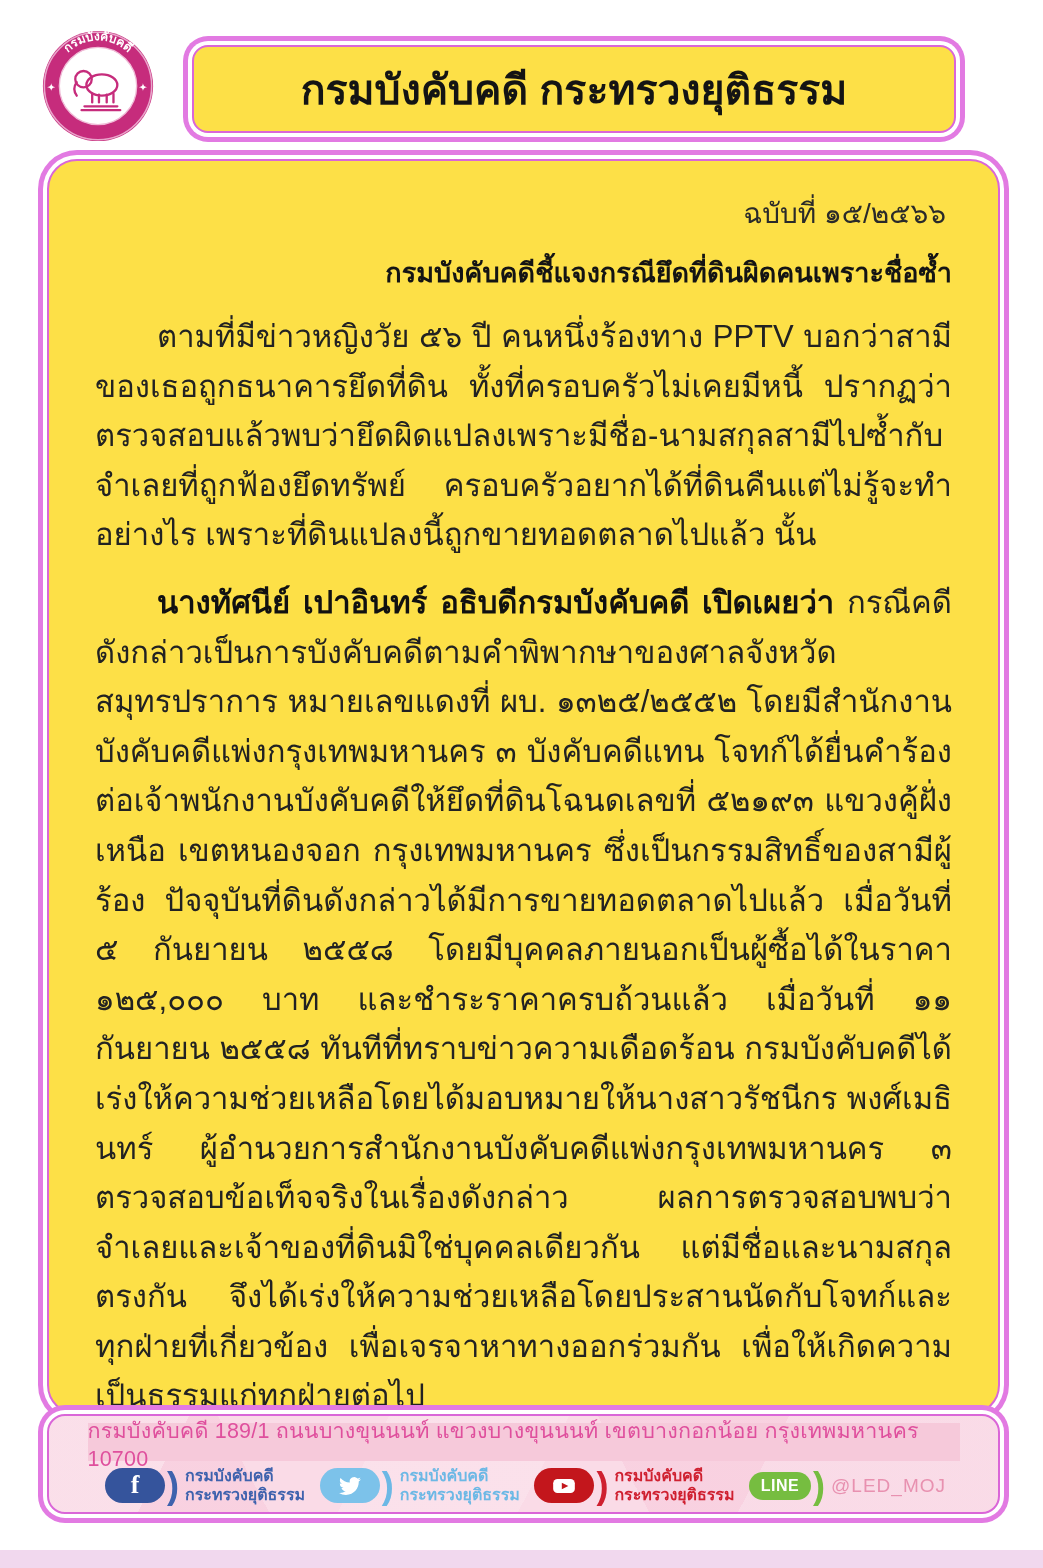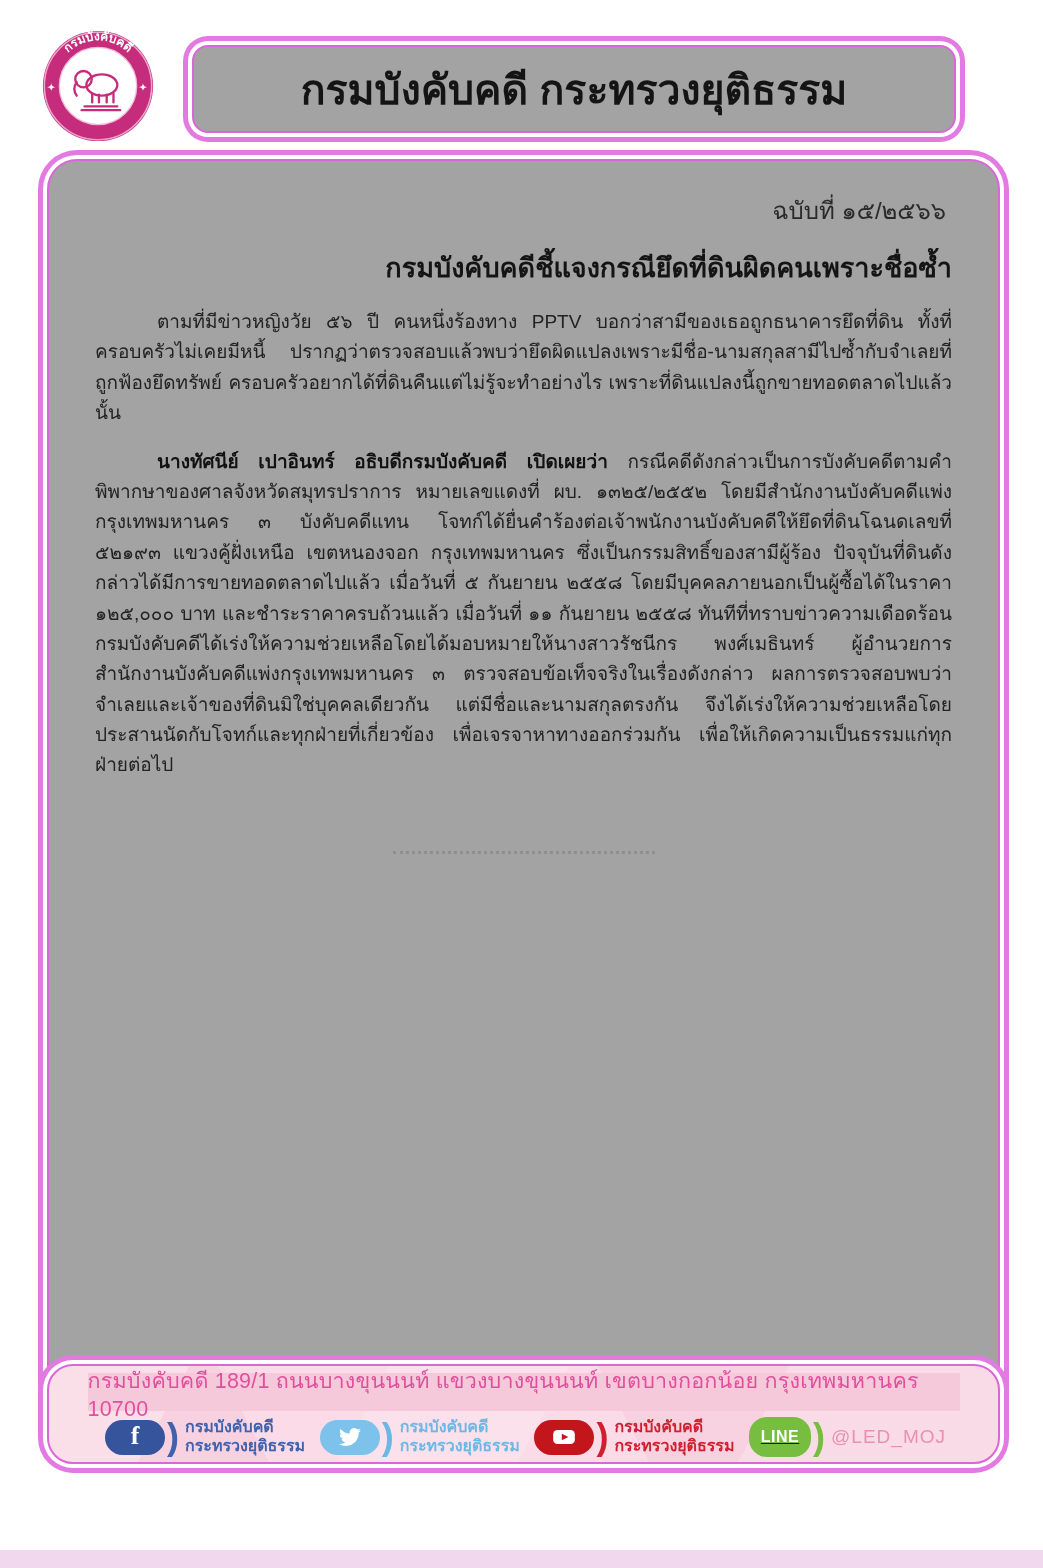--- a/index.html
+++ b/index.html
@@ -2,47 +2,47 @@
 <html><head>
 <meta charset="utf-8">
 <style>
   html,body{margin:0;padding:0;}
   body{
     width:1043px;height:1568px;position:relative;background:#ffffff;
     font-family:"Liberation Sans",sans-serif;color:#1e1e1e;overflow:hidden;
   }
   
   .dbl{
-    background:#a3a3a3;
+    background:#fde047;
     border:2px solid #da66d8;
     box-shadow:0 0 0 4px #ffffff,0 0 0 9px #e27ae2;
   }
   
   .logo-wrap{position:absolute;left:40px;top:28px;width:116px;height:116px;}
   .header-box{
     position:absolute;left:192px;top:45px;width:760px;height:84px;border-radius:16px;
     display:flex;align-items:center;justify-content:center;
   }
   .header-title{font-size:41px;font-weight:bold;color:#141414;letter-spacing:0px;}
   
   .main-box{
     position:absolute;left:47px;top:159px;width:949px;height:1252px;border-radius:30px;
   }
   .doc-body{padding:30px 46px 0 46px;}
-  .issue-no{text-align:right;font-size:24px;color:#2a2a2a;padding-right:6px;}
+  .issue-no{text-align:right;font-size:28px;color:#2a2a2a;padding-right:6px;}
   .doc-title{text-align:right;font-size:27px;font-weight:bold;color:#141414;margin:16px 0 6px 0;}
   .doc-body p{
-    font-size:19px;line-height:1.6;text-indent:54px;margin:18px 0 0 0;
+    font-size:31px;line-height:1.6;text-indent:54px;margin:18px 0 0 0;
     text-align:justify;color:#222;overflow-wrap:break-word;
   }
   .doc-body p b{font-weight:bold;color:#111;margin-left:8px;}
   .dotted-sep{width:262px;border-top:3px dotted #8f8f8f;margin:70px auto 0 auto;height:0;}
   
   .footer-box{
-    position:absolute;left:47px;top:1364px;width:949px;height:96px;border-radius:26px;
+    position:absolute;left:47px;top:1414px;width:949px;height:96px;border-radius:18px;
     background-color:#fadbe7;
     background-image:
       linear-gradient(118deg, rgba(255,255,255,0.30) 0 14%, rgba(255,255,255,0) 14% 34%,
         rgba(255,255,255,0.16) 34% 52%, rgba(255,255,255,0) 52% 74%, rgba(255,255,255,0.22) 74%),
       linear-gradient(62deg, rgba(244,180,205,0.25) 0 22%, rgba(255,255,255,0) 22% 60%,
         rgba(244,180,205,0.25) 60%);
     overflow:hidden;
   }
   .addr-bar{
     margin:7px auto 0 auto;width:872px;height:38px;background:#f6c9da;
@@ -52,21 +52,21 @@
   .social-row{
     display:flex;align-items:center;justify-content:space-between;
     padding:6px 52px 0 56px;
   }
   .social-item{display:flex;align-items:center;}
   .pill{display:flex;align-items:center;justify-content:center;border-radius:18px;}
   .pill.fb{width:60px;height:35px;background:#35549c;}
   .fb-f{color:#fff;font-family:"Liberation Serif",serif;font-weight:bold;font-size:26px;margin-top:-2px;}
   .pill.tw{width:60px;height:35px;background:#7cc2ea;}
   .pill.yt{width:60px;height:35px;background:#c3161c;}
-  .pill.ln{width:62px;height:40px;background:#76bd40;text-decoration:underline;}
+  .pill.ln{width:62px;height:28px;background:#76bd40;}
   .ln-txt{color:#fff;font-weight:bold;font-size:16px;letter-spacing:0.5px;}
   .paren{font-size:36px;font-weight:bold;margin:0 6px 0 2px;line-height:1;}
   .slabel{font-size:16px;line-height:1.18;font-weight:bold;}
   .c-fb{color:#3e62ad;}
   .c-tw{color:#6cb8e5;}
   .c-yt{color:#cf2030;}
   .c-ln{color:#76bd40;}
   .handle{font-size:19px;font-weight:normal;color:#e891b0;letter-spacing:1px;}
   
   .bottom-strip{position:absolute;left:0;bottom:0;width:100%;height:18px;background:#f1d8ee;}

